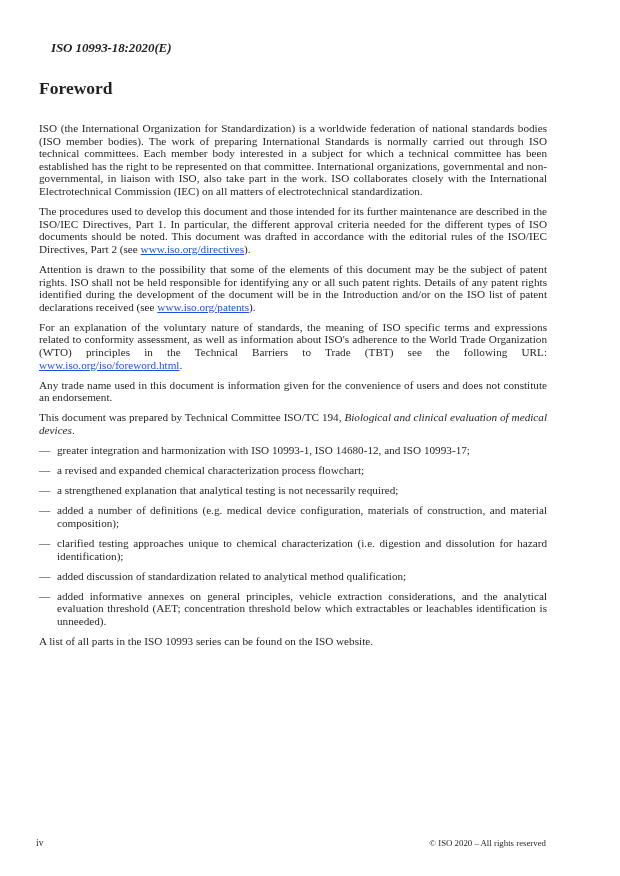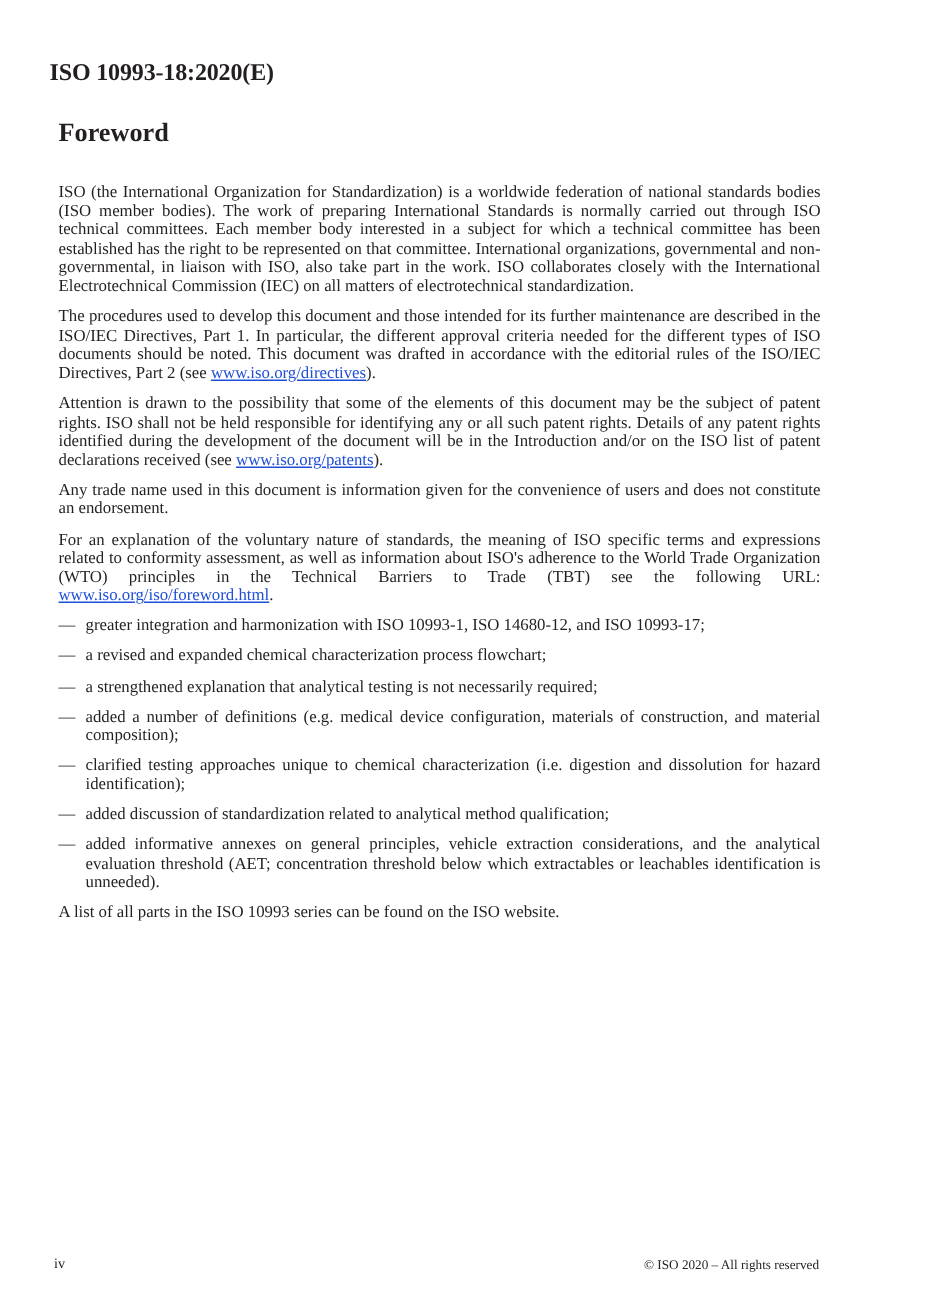--- a/index.html
+++ b/index.html
@@ -1,19 +1,19 @@
 <!DOCTYPE html>
 <html><head>
 <meta charset="utf-8">
 <style>
   html, body { margin: 0; padding: 0; background: #ffffff; }
   body { width: 620px; height: 876px; position: relative; overflow: hidden;
          font-family: "DejaVu Serif", "Liberation Serif", serif; color: #231f20; }
-  .doc-id { position: absolute; left: 33px; top: 40px; font-size: 16px; font-weight: bold;
-            font-family: "Liberation Serif", serif; letter-spacing: -0.1px; }
+  .doc-id { position: absolute; left: 51px; top: 40px; font-size: 13px; font-weight: bold;
+            font-family: "Liberation Serif", serif; letter-spacing: -0.1px; font-style: italic; }
   .title { position: absolute; left: 39px; top: 78px; font-size: 17.5px; font-weight: bold;
            font-family: "Liberation Serif", serif; }
   .body { position: absolute; left: 39px; top: 122px; width: 508px;
           font-family: "Liberation Serif", serif; font-size: 11.2px; line-height: 12.6px; }
   p { margin: 0 0 7.5px 0; text-align: justify; }
   a { color: #1f4fd6; text-decoration: underline; }
   em { font-style: italic; }
   ul.changes { list-style: none; margin: 0 0 7.5px 0; padding: 0; }
   ul.changes li { display: flex; margin-bottom: 7.5px; }
   ul.changes li .dash { width: 18px; flex: 0 0 18px; }
@@ -29,24 +29,25 @@
 <div class="doc-id">ISO 10993-18:2020(E)</div>
 <div class="title">Foreword</div>
 
 <div class="body">
   <p>ISO (the International Organization for Standardization) is a worldwide federation of national standards bodies (ISO member bodies). The work of preparing International Standards is normally carried out through ISO technical committees. Each member body interested in a subject for which a technical committee has been established has the right to be represented on that committee. International organizations, governmental and non-governmental, in liaison with ISO, also take part in the work. ISO collaborates closely with the International Electrotechnical Commission (IEC) on all matters of electrotechnical standardization.</p>
 
   <p><span>The procedures used to develop this document and those intended for its further maintenance are described in the ISO/IEC Directives, Part 1. In particular, the different approval criteria needed for the different types of ISO documents should be noted. This document was drafted in accordance with the editorial rules of the ISO/IEC Directives, Part 2 (see </span><a>www.iso.org/directives</a><span>).</span></p>
 
   <p><span>Attention is drawn to the possibility that some of the elements of this document may be the subject of patent rights. ISO shall not be held responsible for identifying any or all such patent rights. Details of any patent rights identified during the development of the document will be in the Introduction and/or on the ISO list of patent declarations received (see </span><a>www.iso.org/patents</a><span>).</span></p>
 
+  <p><span>For an explanation of the voluntary nature of standards, the meaning of ISO specific terms and expressions related to conformity assessment, as well as information about ISO's adherence to the World Trade Organization (WTO) principles in the Technical Barriers to Trade (TBT) see the following URL: </span><a>www.iso.org/iso/foreword.html</a><span>.</span></p>
+
   <p>Any trade name used in this document is information given for the convenience of users and does not constitute an endorsement.</p>
 
-  <p><span>For an explanation of the voluntary nature of standards, the meaning of ISO specific terms and expressions related to conformity assessment, as well as information about ISO's adherence to the World Trade Organization (WTO) principles in the Technical Barriers to Trade (TBT) see the following URL: </span><a>www.iso.org/iso/foreword.html</a><span>.</span></p>
-
+  <p><span>This document was prepared by Technical Committee ISO/TC 194, </span><em>Biological and clinical evaluation of medical devices</em><span>.</span></p>
 
 
   <ul class="changes">
     <li>
         <span class="dash">—</span>
         <span class="txt">greater integration and harmonization with ISO 10993-1, ISO 14680-12, and ISO 10993-17;</span>
       </li>
     <li>
         <span class="dash">—</span>
         <span class="txt">a revised and expanded chemical characterization process flowchart;</span>

